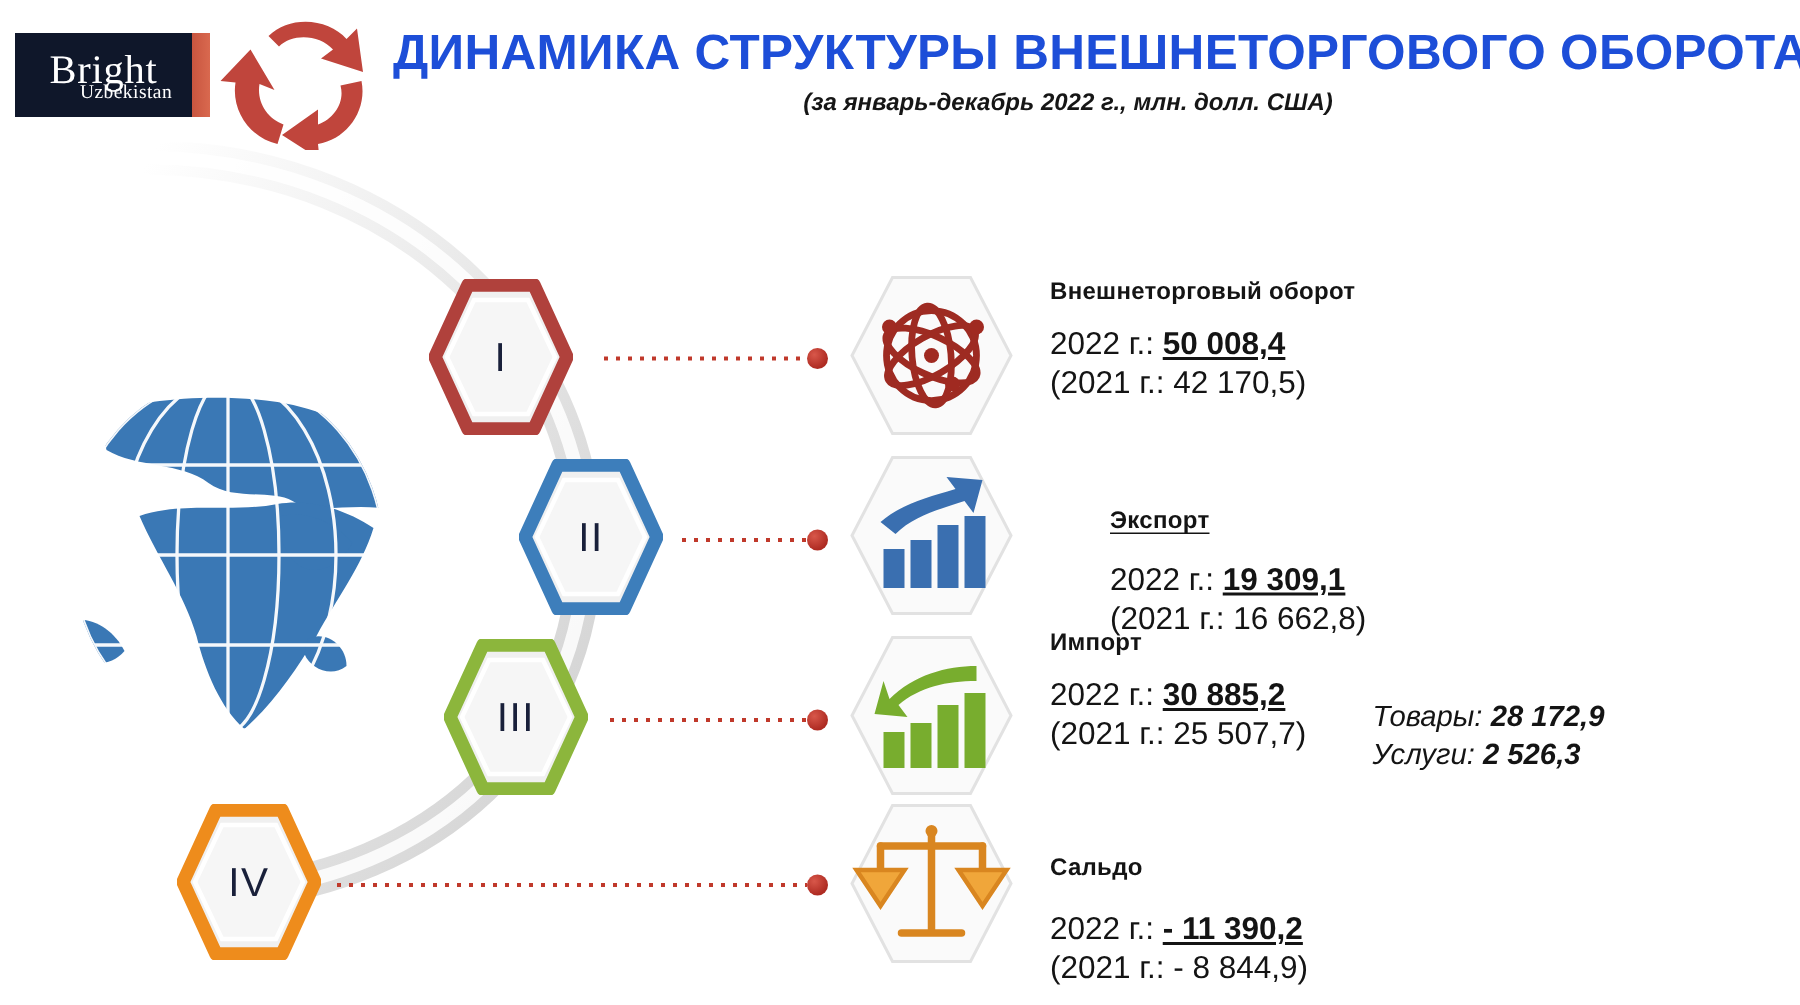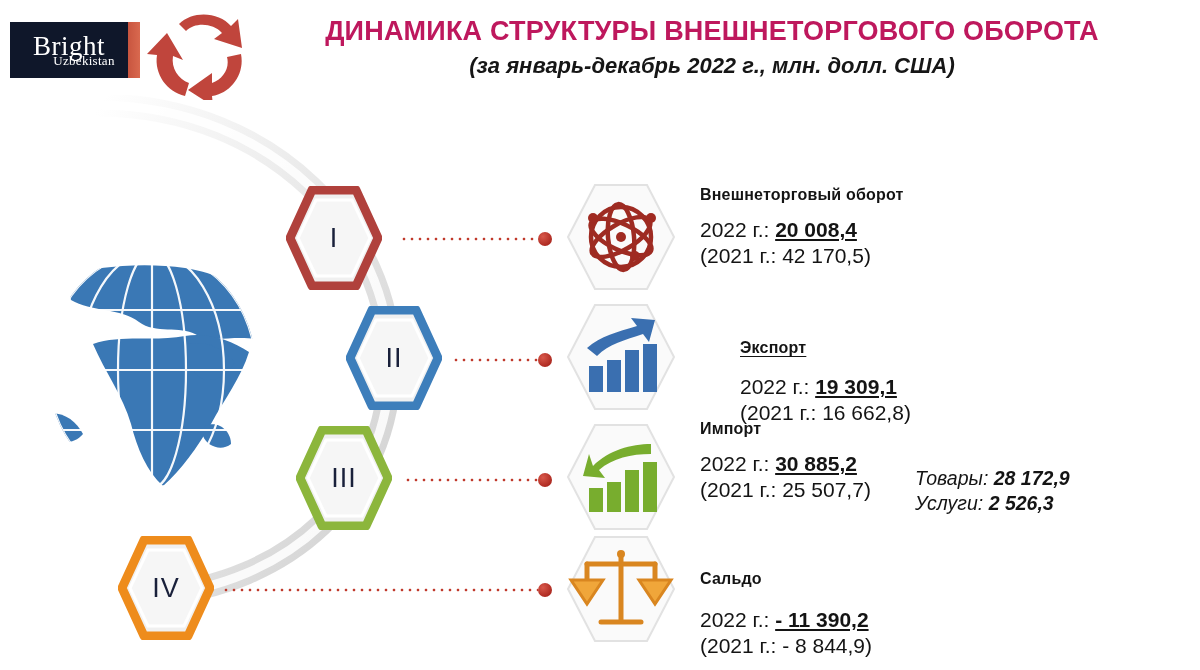--- a/index.html
+++ b/index.html
@@ -31,25 +31,25 @@
   .logo-sub {
     color: #ffffff; font-family: "Liberation Serif", serif;
     font-size: 13px; letter-spacing: .3px;
     margin-top: -7px; margin-left: 30px;
   }
 
   .recycle { position: absolute; left: 145px; top: 8px; width: 112px; height: 92px; }
 
   .title-wrap { position: absolute; left: 262px; top: 16px; width: 900px; text-align: center; }
   .title {
-    font-size: 27px; font-weight: bold; color: #be185d;
+    font-size: 33px; font-weight: bold; color: #1d4ed8;
     letter-spacing: .2px; white-space: nowrap;
   }
   .subtitle {
-    font-size: 22px; font-style: italic; font-weight: bold;
+    font-size: 16px; font-style: italic; font-weight: bold;
     color: #161616; margin-top: 6px;
   }
 
   
   .arc { position: absolute; left: 60px; top: 95px; width: 400px; height: 540px; }
   .globe { position: absolute; left: 35px; top: 248px; width: 235px; height: 245px; }
 
   
   .hex { position: absolute; width: 96px; height: 104px; }
   .hex .num {
@@ -177,21 +177,21 @@
           <circle cx="86" cy="36" r="5"></circle>
         <circle cx="56" cy="55" r="5"></circle>
           <circle cx="70" cy="74" r="5"></circle>
       </g>
     </svg>
   </div>
 
   <div class="block" style="left:700px; top:186px;">
     <div class="bhead">Внешнеторговый оборот</div>
     <div class="brow" style="margin-top:14px;">
-      <span>2022 г.: </span><span class="uv">20 008,4</span>
+      <span>2022 г.: </span><span class="uv">50 008,4</span>
     </div>
     <div class="brow">
       <span>(2021 г.: 42 170,5)</span>
     </div>
   </div>
 
   <div class="hex" style="left:346px; top:306px;">
     <svg viewBox="0 0 96 104" width="96" height="104">
       <polygon points="26,4 70,4 92,52 70,100 26,100 4,52" fill="#f0f0f0" stroke="#3d7ebb" stroke-width="9" stroke-linejoin="round"></polygon>
       <polygon points="30,14 66,14 84,52 66,90 30,90 12,52" fill="#f6f6f6" stroke="#ffffff" stroke-width="3"></polygon>

